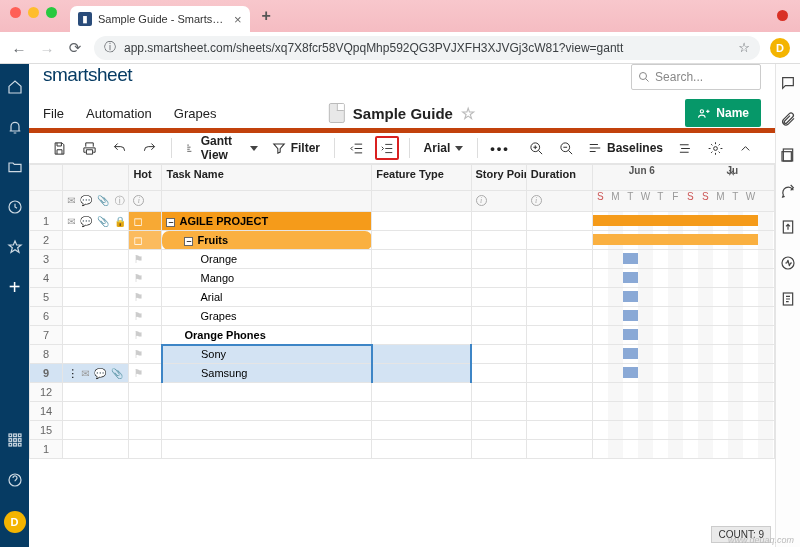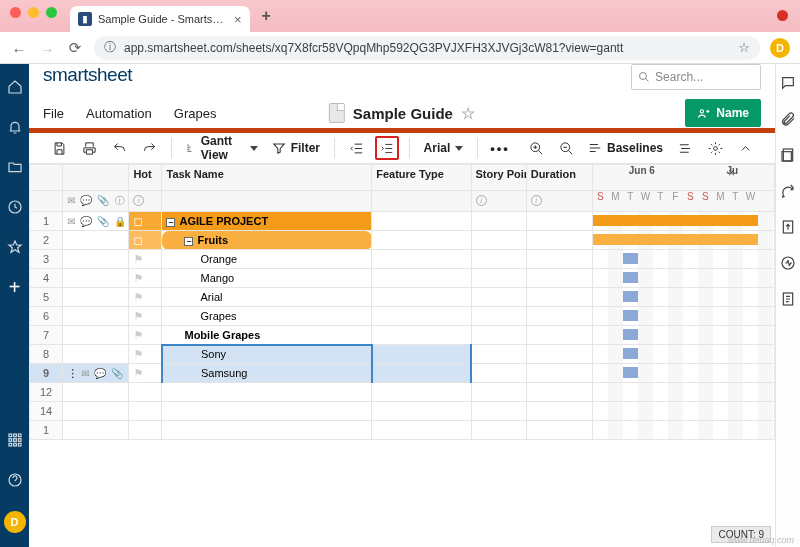--- a/index.html
+++ b/index.html
@@ -412,21 +412,21 @@
               <td></td>
               <td style="padding:0;position:relative">
                 <div class="stripes"></div>
                 <div class="bar" style="left:30px;width:15px;background:#8aa9d6"></div>
               </td>
             </tr>
             <tr>
               <td class="rownum">7</td>
               <td class=""></td>
               <td><span class="flag">⚑</span></td>
-              <td class="indent1 bold">Mobile Grapes</td>
+              <td class="indent1 bold">Orange Phones</td>
               <td class=""></td>
               <td></td>
               <td></td>
               <td style="padding:0;position:relative">
                 <div class="stripes"></div>
                 <div class="bar" style="left:30px;width:15px;background:#8aa9d6"></div>
               </td>
             </tr>
             <tr>
               <td class="rownum">8</td>
@@ -461,20 +461,32 @@
               <td class=""></td>
               <td class=""></td>
               <td></td>
               <td></td>
               <td style="padding:0;position:relative">
                 <div class="stripes"></div>
               </td>
             </tr>
             <tr>
               <td class="rownum">14</td>
+              <td class=""></td>
+              <td></td>
+              <td class=""></td>
+              <td class=""></td>
+              <td></td>
+              <td></td>
+              <td style="padding:0;position:relative">
+                <div class="stripes"></div>
+              </td>
+            </tr>
+            <tr>
+              <td class="rownum">15</td>
               <td class=""></td>
               <td></td>
               <td class=""></td>
               <td class=""></td>
               <td></td>
               <td></td>
               <td style="padding:0;position:relative">
                 <div class="stripes"></div>
               </td>
             </tr>

